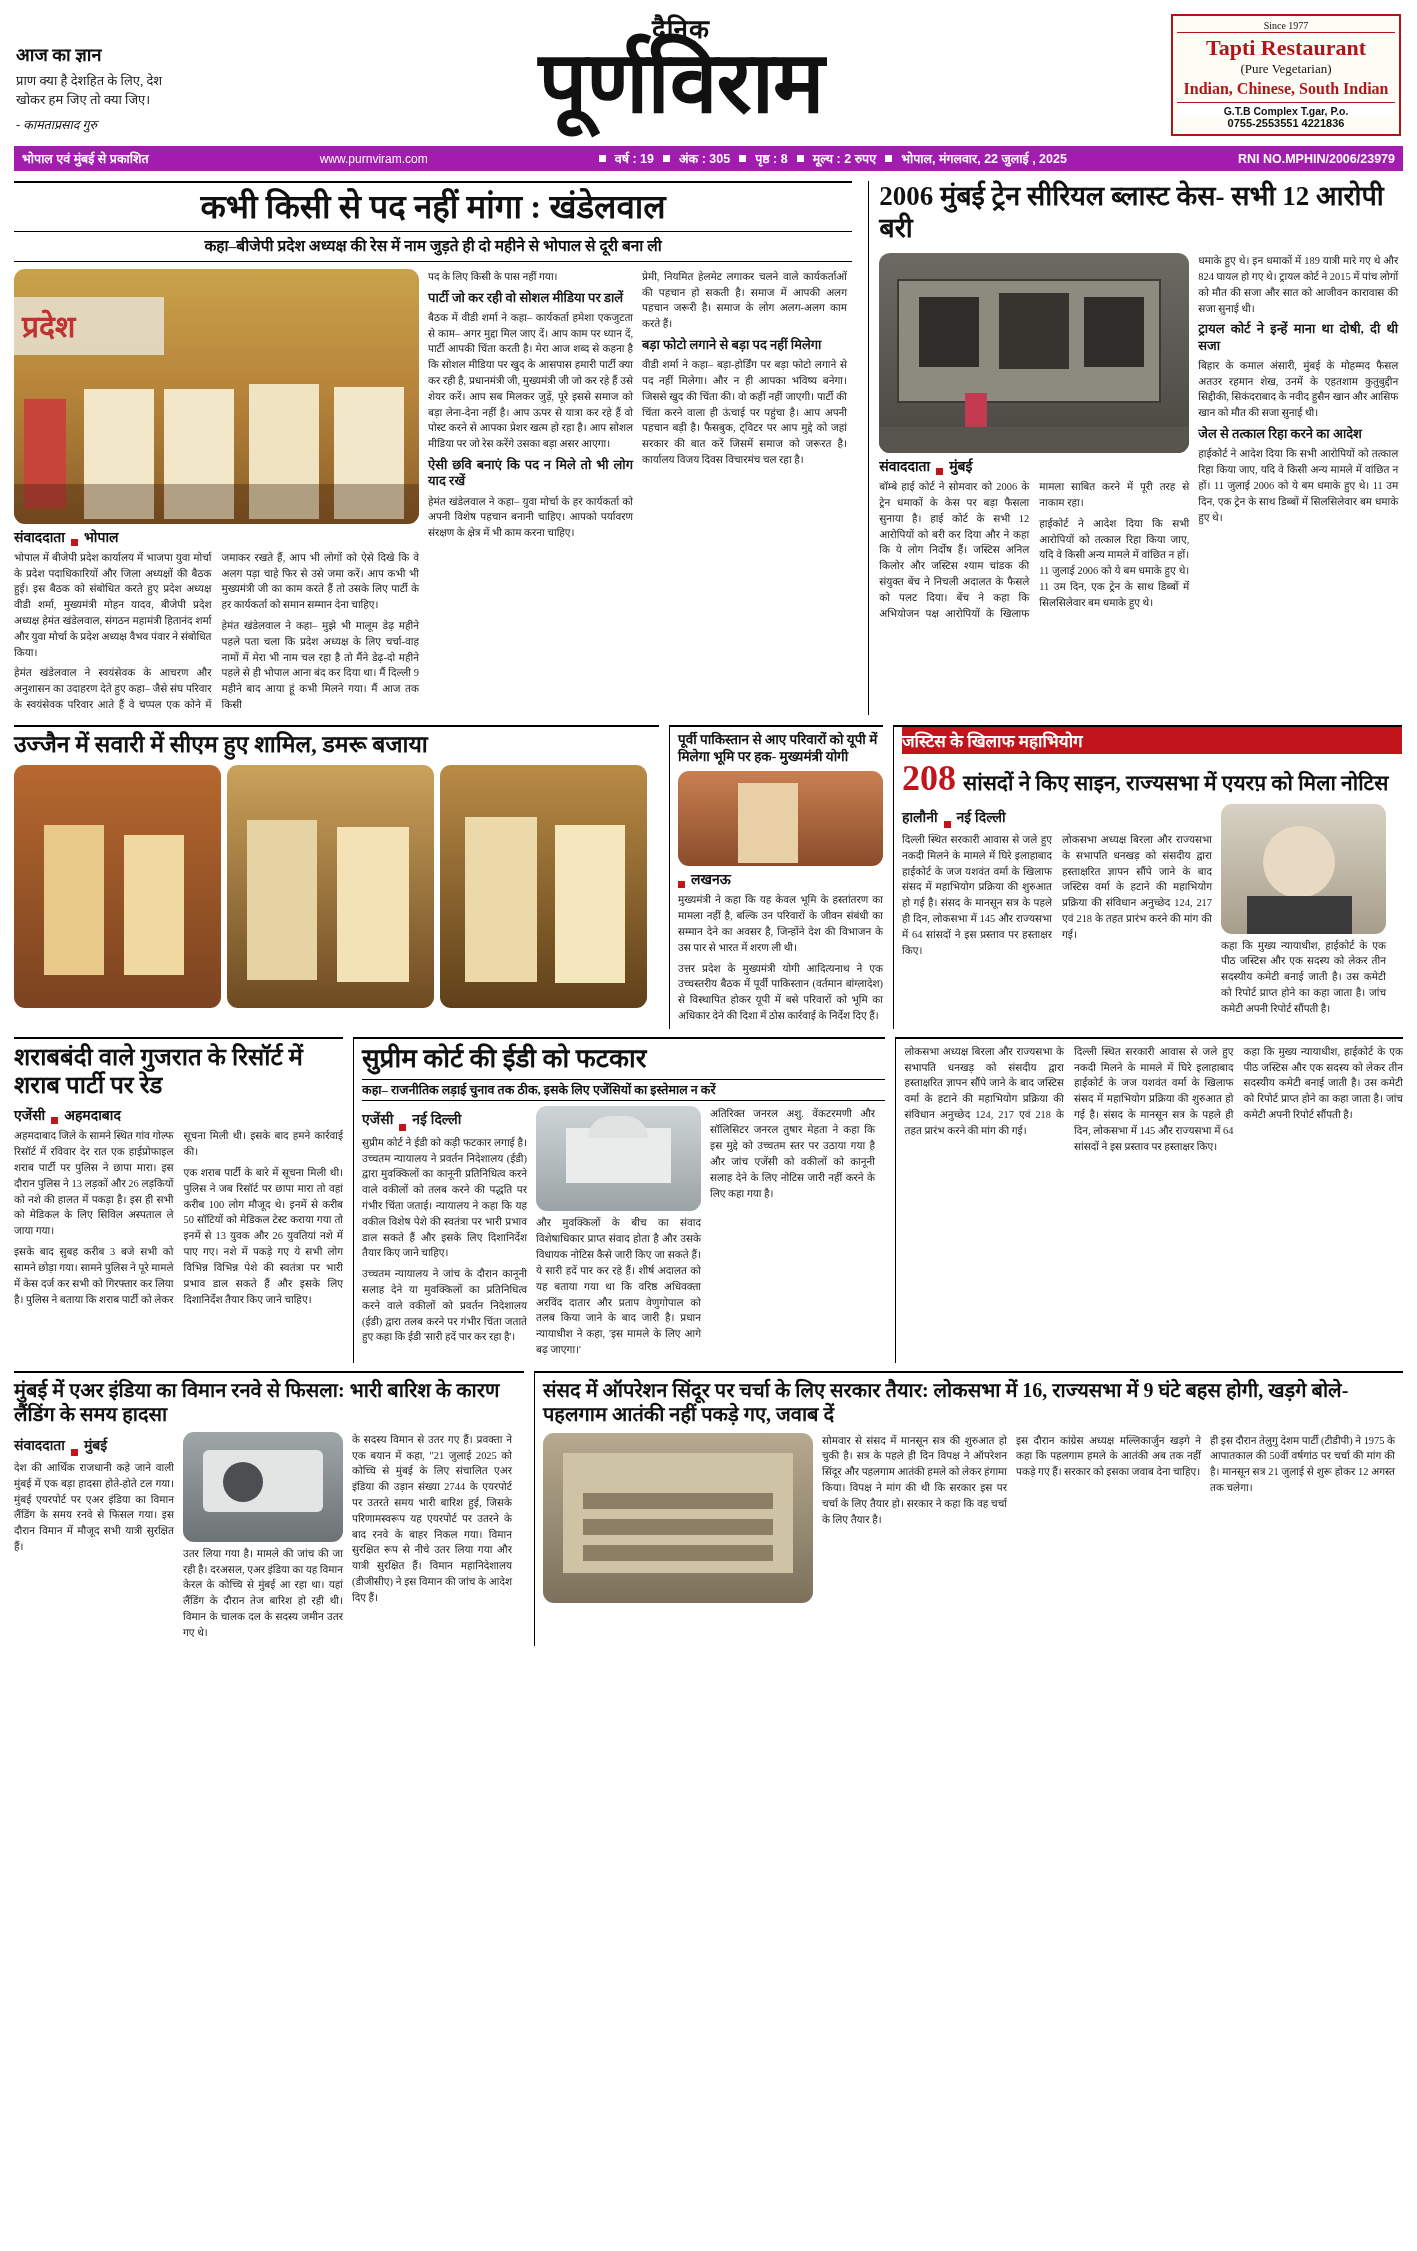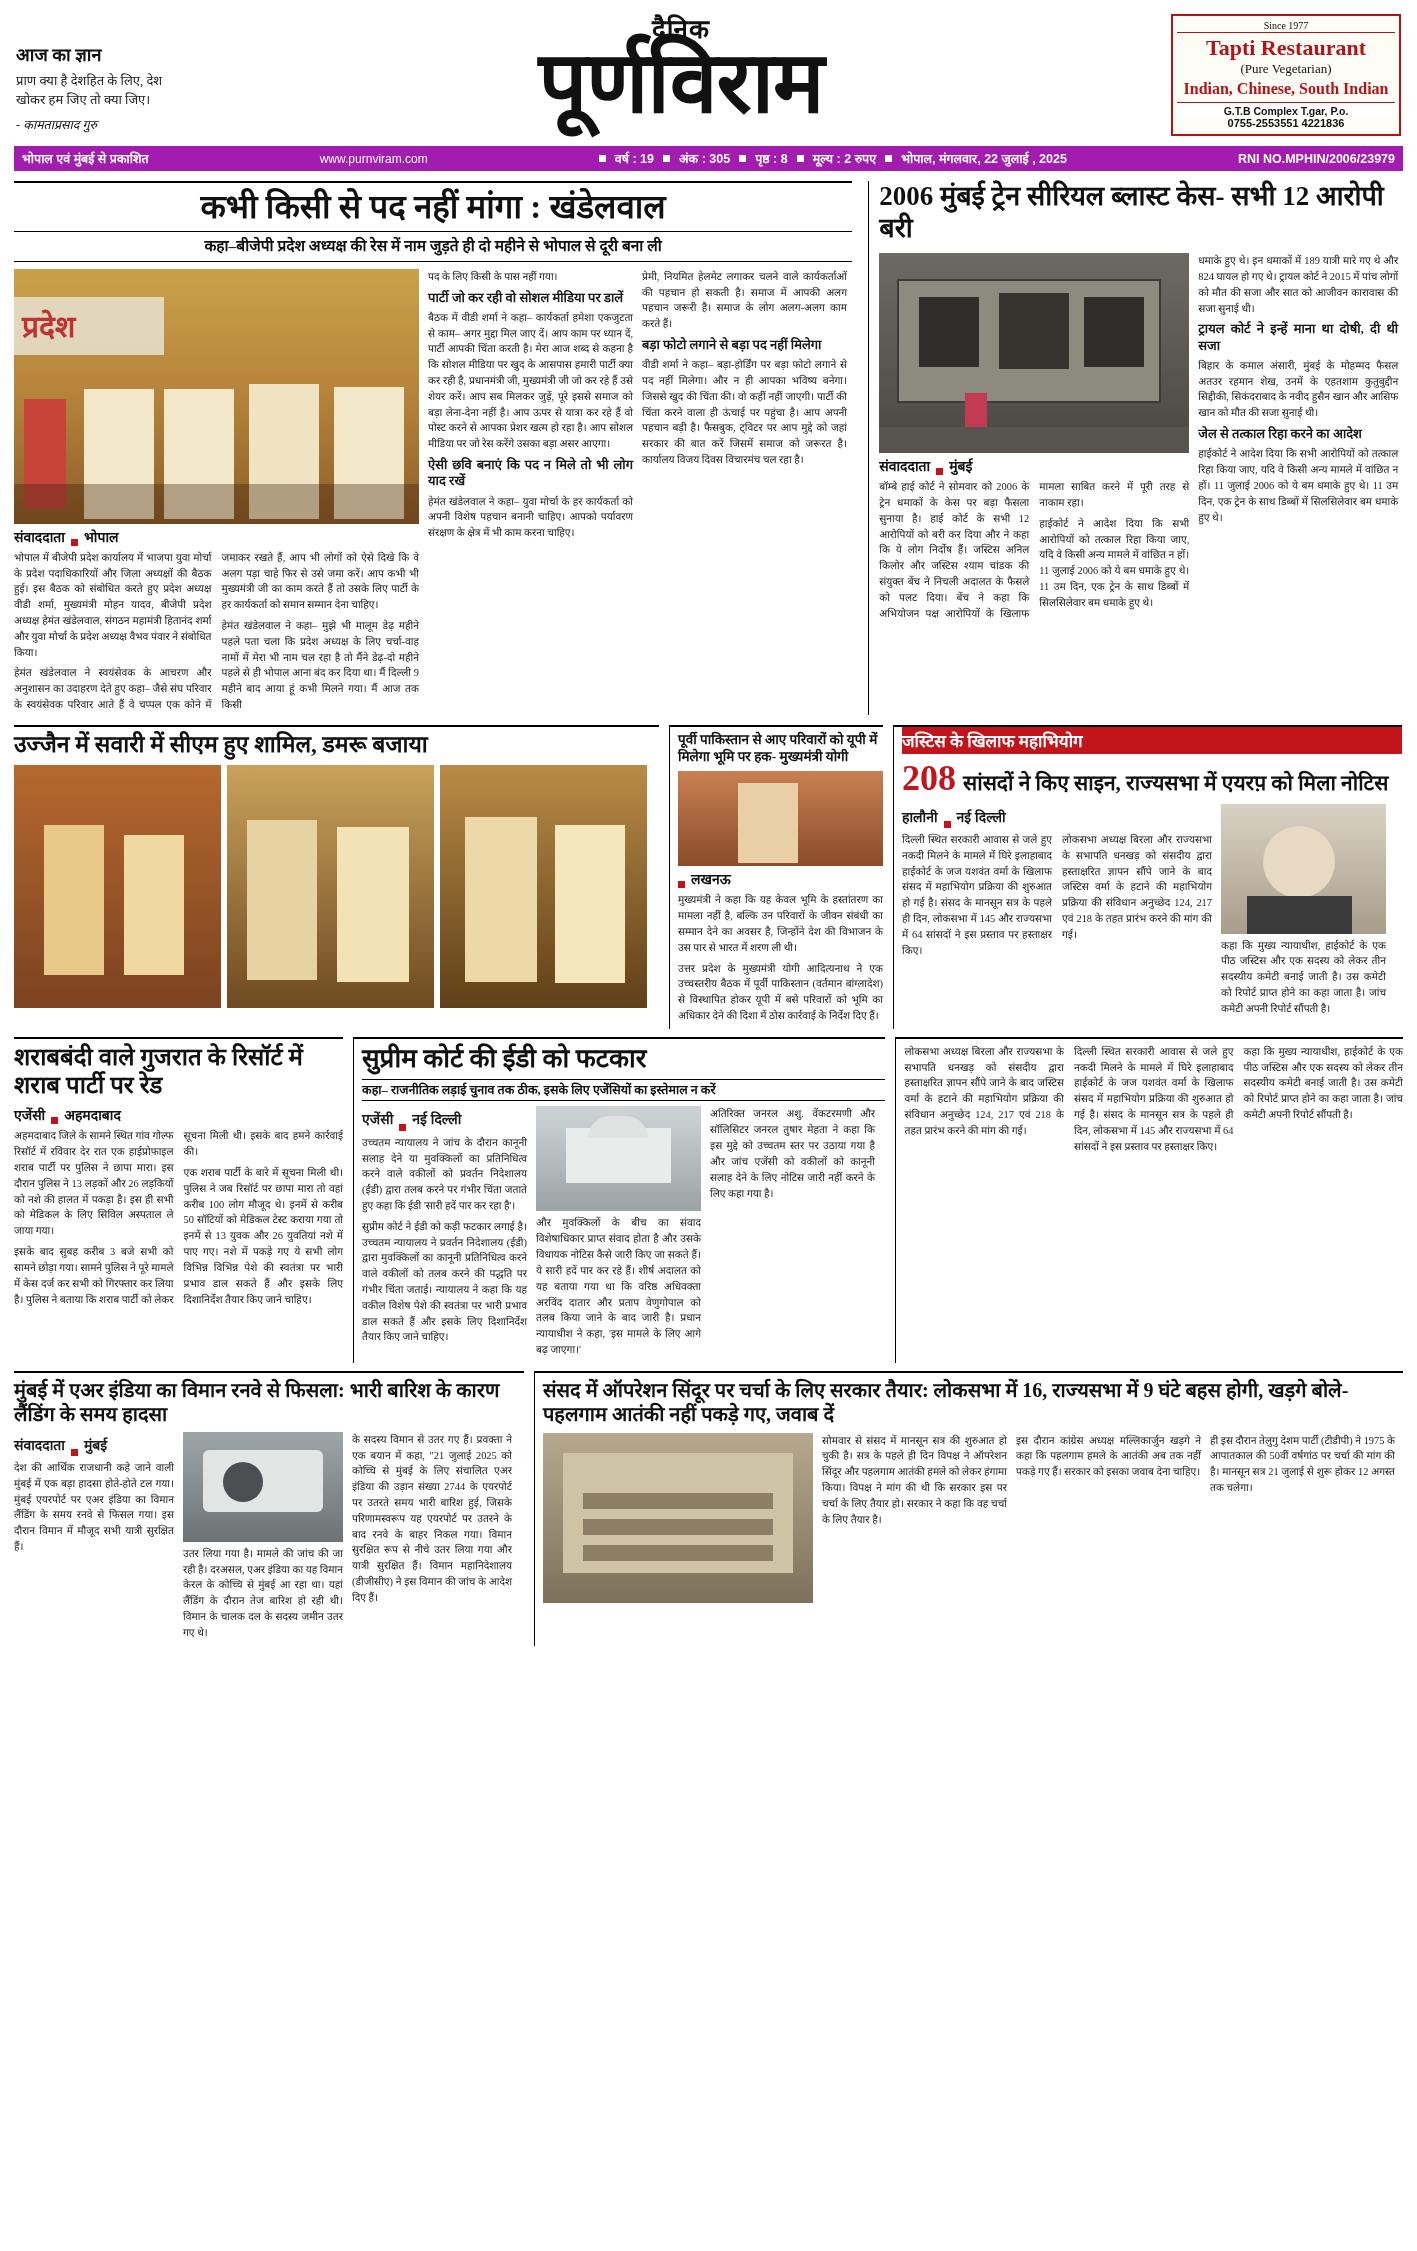--- a/index.html
+++ b/index.html
@@ -27,21 +27,21 @@
   .redbar{background:#a21caf;color:#fff;margin:10px 14px 0 14px;padding:4px 8px;display:flex;align-items:center;justify-content:space-between;font-size:12.5px;font-weight:bold;}
   .redbar .mid{display:flex;gap:9px;align-items:center;flex-wrap:nowrap;}
   .redbar .sq{display:inline-block;width:7px;height:7px;background:#fff;}
   .redbar .site{font-weight:normal;font-family:"Liberation Sans",sans-serif;font-size:12px;}
   .col-text{font-family:"Liberation Serif",serif;font-size:10.4px;line-height:1.52;text-align:justify;color:#1a1a1a;}
   .col-text p{margin:0 0 5px 0;}
   .sub-head{font-family:"Liberation Serif",serif;font-weight:bold;font-size:13px;line-height:1.25;margin:4px 0 4px 0;}
   .byline{display:flex;align-items:flex-end;gap:6px;font-size:14px;font-weight:bold;margin:3px 0 4px 0;font-family:"Liberation Sans",sans-serif;}
   .byline .dot{width:7px;height:7px;background:#c2141b;display:inline-block;}
   .headline{font-family:"Liberation Serif",serif;font-weight:bold;line-height:1.12;}
-  .imgph{background:#d8d3c8;position:relative;overflow:hidden;}
+  .imgph{background:#d8d3c8;position:relative;overflow:hidden;border-radius:11px;}
 
   
   .main-grid{display:flex;gap:16px;padding:10px 14px 0 14px;box-sizing:border-box;}
 </style>
 </head>
 <body>
 
 <div class="page">
 
   <div class="masthead">
@@ -253,22 +253,22 @@
       <div style="border-top:1px solid #000;border-bottom:1px solid #000;margin-top:5px;padding:3px 0;">
         <div class="headline" style="font-size:12.5px;">कहा– राजनीतिक लड़ाई चुनाव तक ठीक, इसके लिए एजेंसियों का इस्तेमाल न करें</div>
       </div>
       <div style="display:flex;gap:9px;margin-top:5px;">
         <div style="width:165px;" class="col-text">
           <div class="byline">
             <span>एजेंसी</span>
             <span class="dot"></span>
             <span>नई दिल्ली</span>
           </div>
+          <p>सुप्रीम कोर्ट ने ईडी को कड़ी फटकार लगाई है। उच्चतम न्यायालय ने प्रवर्तन निदेशालय (ईडी) द्वारा मुवक्किलों का कानूनी प्रतिनिधित्व करने वाले वकीलों को तलब करने की पद्धति पर गंभीर चिंता जताई। न्यायालय ने कहा कि यह वकील विशेष पेशे की स्वतंत्रा पर भारी प्रभाव डाल सकते हैं और इसके लिए दिशानिर्देश तैयार किए जाने चाहिए।</p>
           <p>उच्चतम न्यायालय ने जांच के दौरान कानूनी सलाह देने या मुवक्किलों का प्रतिनिधित्व करने वाले वकीलों को प्रवर्तन निदेशालय (ईडी) द्वारा तलब करने पर गंभीर चिंता जताते हुए कहा कि ईडी 'सारी हदें पार कर रहा है'।</p>
-          <p>सुप्रीम कोर्ट ने ईडी को कड़ी फटकार लगाई है। उच्चतम न्यायालय ने प्रवर्तन निदेशालय (ईडी) द्वारा मुवक्किलों का कानूनी प्रतिनिधित्व करने वाले वकीलों को तलब करने की पद्धति पर गंभीर चिंता जताई। न्यायालय ने कहा कि यह वकील विशेष पेशे की स्वतंत्रा पर भारी प्रभाव डाल सकते हैं और इसके लिए दिशानिर्देश तैयार किए जाने चाहिए।</p>
         </div>
         <div style="width:165px;">
           <div class="imgph" style="height:105px;background:linear-gradient(#cfd5d6,#9aa3a5);">
             <div style="position:absolute;left:30px;top:22px;width:105px;height:55px;background:#e9eceb;"></div>
             <div style="position:absolute;left:52px;top:10px;width:60px;height:22px;border-radius:30px 30px 0 0;background:#dfe3e2;"></div>
           </div>
           <div class="col-text" style="margin-top:4px;">
             <p>और मुवक्किलों के बीच का संवाद विशेषाधिकार प्राप्त संवाद होता है और उसके विधायक नोटिस कैसे जारी किए जा सकते हैं। ये सारी हदें पार कर रहे हैं। शीर्ष अदालत को यह बताया गया था कि वरिष्ठ अधिवक्ता अरविंद दातार और प्रताप वेणुगोपाल को तलब किया जाने के बाद जारी है। प्रधान न्यायाधीश ने कहा, 'इस मामले के लिए आगे बढ़ जाएगा।'</p>
           </div>
         </div>

